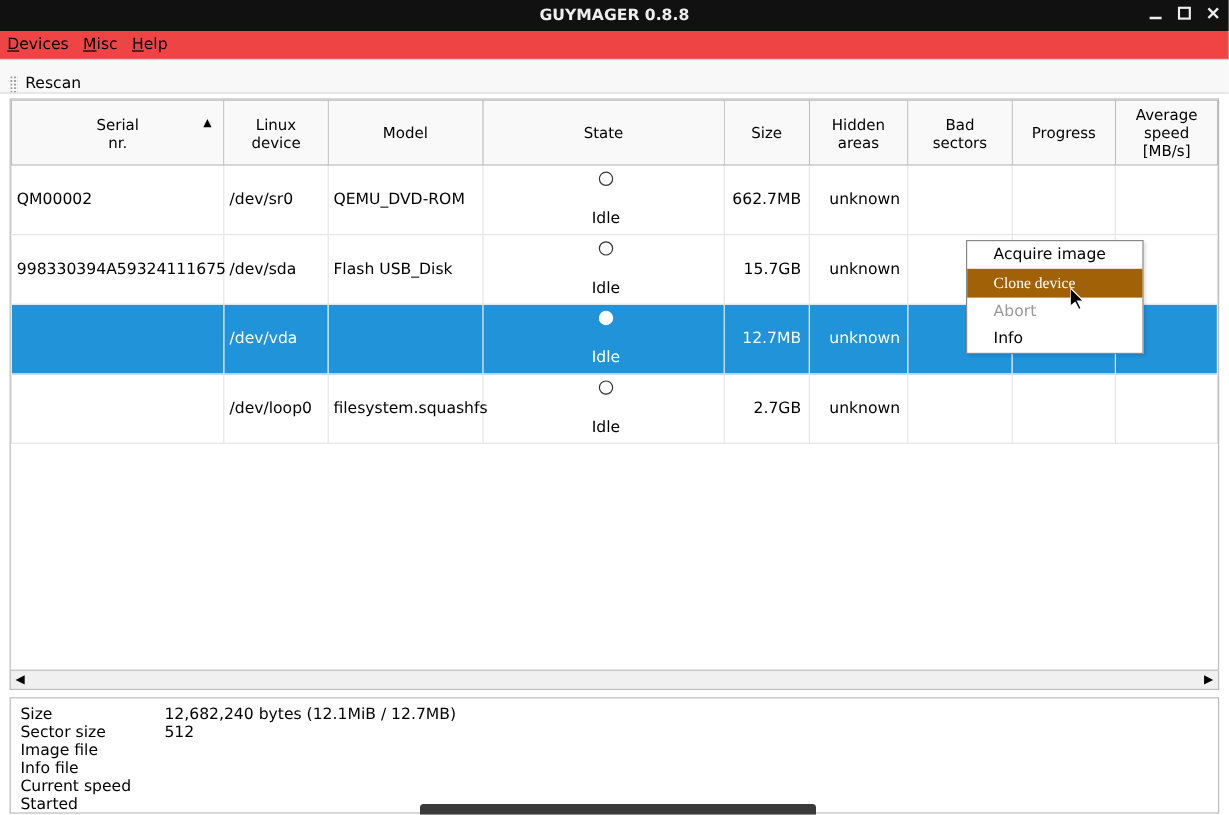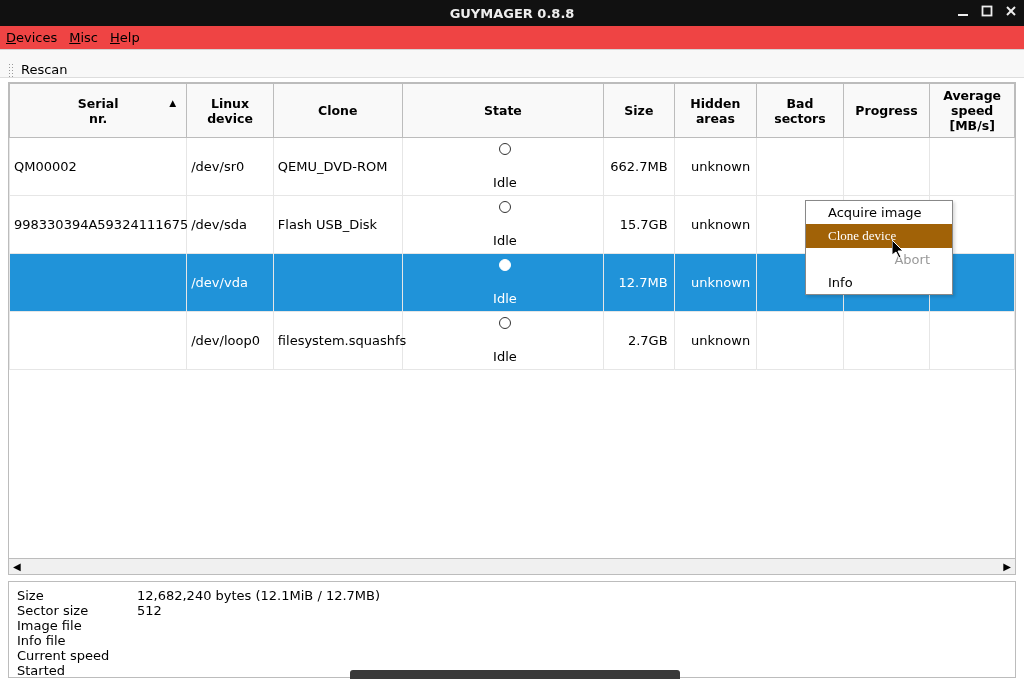--- a/index.html
+++ b/index.html
@@ -65,21 +65,21 @@
   overflow: hidden;
   position: relative;
 }
 table {
   width: 100%;
   border-collapse: collapse;
   table-layout: fixed;
 }
 thead th {
   background: #f9f9f9;
-  font-weight: bold;
+  font-weight: normal;
   font-size: 12.5px;
   text-align: center;
   padding: 4px;
   border: 1px solid #bcbcbc;
   height: 40px;
   vertical-align: middle;
   position: relative;
 }
 tbody td {
   border: 1px solid #e6e6e6;
@@ -144,21 +144,21 @@
   border: 1px solid #888;
   box-shadow: 2px 2px 3px rgba(0,0,0,0.15);
   z-index: 100;
 }
 .ctx-item {
   padding: 4px 22px;
   font-size: 13px;
   cursor: pointer;
 }
 .ctx-item.hovered { background: #a16207; color: #fff; font-family: Liberation Serif, serif; }
-.ctx-item.disabled { color: #999; cursor: default; text-align: right; }
+.ctx-item.disabled { color: #999; cursor: default; }
 .cursor-ptr {
   position: absolute;
   left: 892px;
   top: 240px;
   z-index: 200;
   width: 15px; height: 20px;
 }
 .bottom-bar {
   position: absolute;
   left: 350px;
@@ -215,21 +215,21 @@
       <col class="col-size">
         <col class="col-hidden">
         <col class="col-bad">
         <col class="col-progress">
         <col class="col-speed">
     </colgroup>
     <thead>
       <tr>
         <th><span>Serial<br>nr.</span><span class="sort-arrow">▲</span></th>
         <th><span>Linux<br>device</span></th>
-        <th><span>Clone</span></th>
+        <th><span>Model</span></th>
         <th><span>State</span></th>
         <th><span>Size</span></th>
         <th><span>Hidden<br>areas</span></th>
         <th><span>Bad<br>sectors</span></th>
         <th><span>Progress</span></th>
         <th><span>Average<br>speed<br>[MB/s]</span></th>
       </tr>
     </thead>
     <tbody id="tbody">
         <tr>

